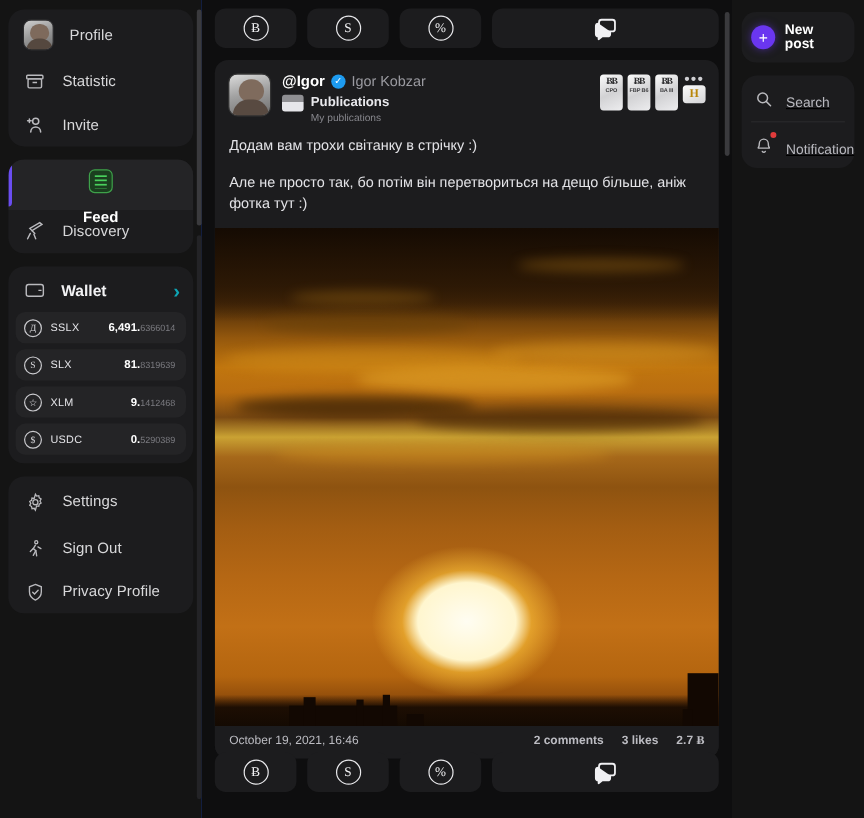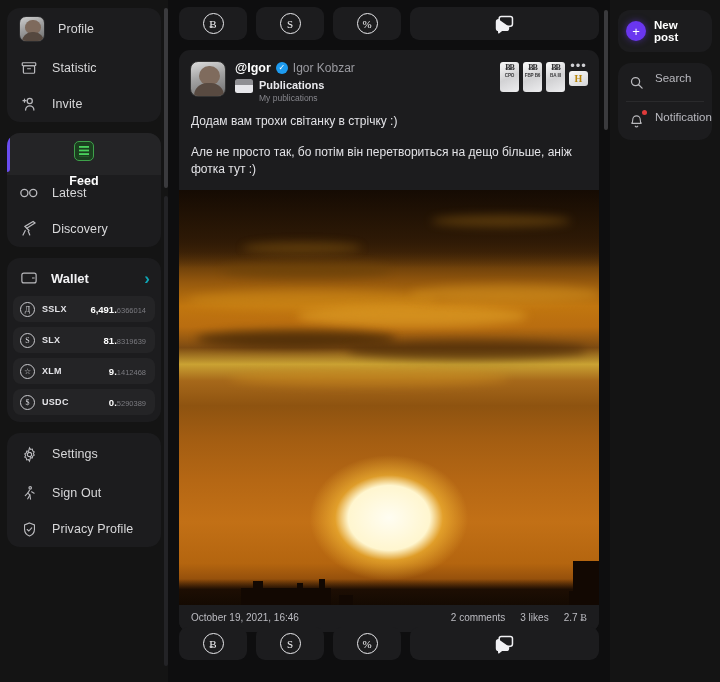--- a/index.html
+++ b/index.html
@@ -117,21 +117,21 @@
     padding: 6px 9px 6px 7px;
     height: 26px;
   }
   .token .t-ico {
     width:15px;height:15px;border-radius:50%;
     border:1.2px solid #c9c9cd;
     display:flex;align-items:center;justify-content:center;
     font-size:8px;color:#d8d8dc;flex:0 0 15px;
     font-family:"Liberation Serif",serif;
   }
-  .token .t-name { font-size:9px;color:#e4e4e8;font-weight:bold;letter-spacing:.3px; }
+  .token .t-name { font-size:9px;color:#e4e4e8;font-weight:normal;letter-spacing:.3px; }
   .token .t-val { margin-left:auto; font-size:9.5px;color:#fff;font-weight:bold;white-space:nowrap;}
   .token .t-val .dec { color:#7b7b80; font-weight:normal; font-size:7.5px; }
 
   
   .feed-wrap {
     flex: 1 1 auto;
     height: 682px;
     background: #0e0e0f;
     position: relative;
     display:flex;
@@ -254,21 +254,21 @@
       linear-gradient(to top,#140a02 0%,#1d0e03 60%,rgba(30,14,3,0) 100%);
   }
   .bldg { position:absolute;bottom:0;background:#120802; }
 
   .post-foot {
     display:flex; align-items:center;
     padding: 7px 12px 9px 12px;
     background:#1c1c1e;
   }
   .date { font-size:10px;color:#bcbcc2; }
-  .stats { margin-left:auto; display:flex; gap:15px; align-items:center; }
+  .stats { margin-left:auto; display:flex; gap:15px; align-items:center;font-weight:bold; }
   .stat { font-size:10px;color:#bcbcc2; }
   .btc { font-family:"Liberation Serif",serif; }
 
   
   .sb {
     position:absolute; width:4px; border-radius:3px; background:#3a3a3d;
   }
 
   
   .sidebar-right {
@@ -283,22 +283,22 @@
     padding: 9px 8px; cursor:pointer;
   }
   .plus {
     width:20px;height:20px;border-radius:50%;background:#6a36f0;
     display:flex;align-items:center;justify-content:center;
     color:#fff;font-size:13px;line-height:1;flex:0 0 20px;
     box-shadow:0 0 7px rgba(106,54,240,.55);
   }
   .newpost .t { font-size:11.5px;color:#fff;font-weight:bold; }
   .r-item {
-    display:flex;align-items:flex-start;gap:9px;
-    padding:9px 8px;cursor:pointer;
+    display:flex;align-items:flex-end;gap:9px;
+    padding:9px 8px;cursor:pointer;text-decoration:underline;
   }
   .r-item .t { font-size:11.5px;color:#b9b9bf; }
   .r-sep { height:1px;background:#2a2a2c;margin:0 8px; }
   .bell-dot {
     position:absolute;top:-1px;right:-1px;width:5px;height:5px;
     border-radius:50%;background:#e03b3b;
   }
 </style>
 </head>
 <body>
@@ -335,29 +335,20 @@
     </div>
 
     <div class="card">
       <div class="nav-item active">
         <span class="ico">
             <span class="feed-ico">
               <i></i>
             </span>
           </span>
         <span class="lbl">Feed</span>
-      </div>
-      <div class="nav-item">
-        <span class="ico">
-          <svg width="20" height="14" viewBox="0 0 26 14" fill="none" stroke="currentColor" stroke-width="1.7">
-            <circle cx="7" cy="7" r="4.6"></circle>
-              <circle cx="18.5" cy="7" r="4.6"></circle>
-          </svg>
-        </span>
-        <span class="lbl">Latest</span>
       </div>
       <div class="nav-item">
         <span class="ico">
           <svg width="18" height="18" viewBox="0 0 24 24" fill="none" stroke="currentColor" stroke-width="1.6" stroke-linecap="round">
             <path d="M20 4L9 11l-2.5-2.5L17.5 2z"></path>
               <path d="M9 11l3 3"></path>
               <path d="M7 14l-3 6"></path>
               <path d="M11 15l2 5"></path>
           </svg>
         </span>

